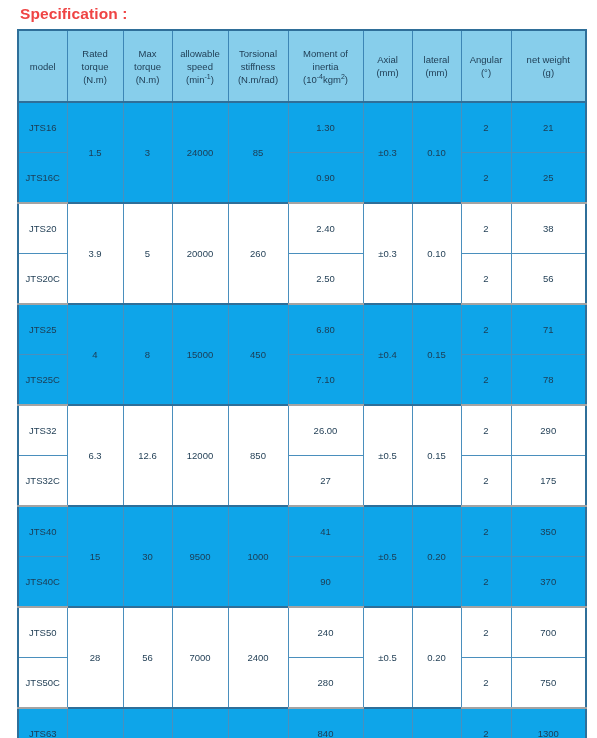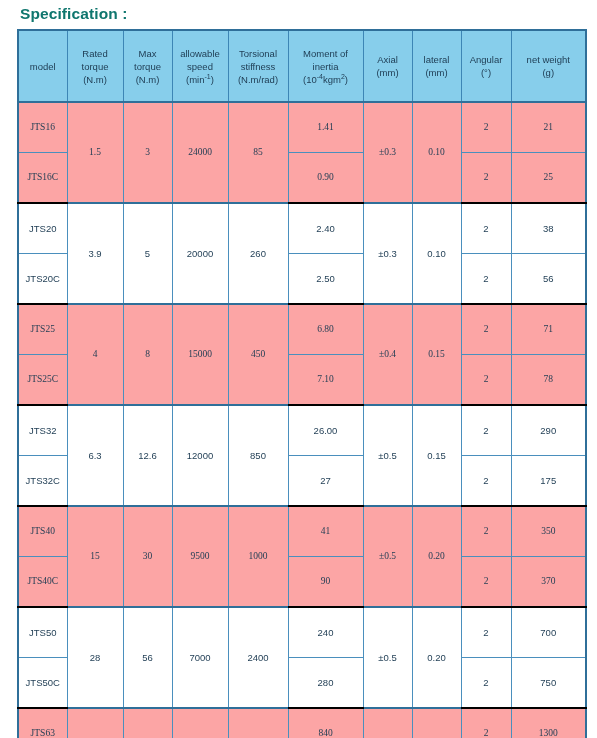--- a/index.html
+++ b/index.html
@@ -16,21 +16,21 @@
   }
   .page {
     position: relative;
     width: 597px;
     height: 738px;
     box-sizing: border-box;
   }
   .page-title {
     font-size: 15.5px;
     font-weight: bold;
-    color: #0f766e;
+    color: #ef4444;
     margin: 4px 0 0 20px;
     letter-spacing: 0.1px;
     line-height: 20px;
   }
   .table-wrap {
     margin: 5px 0 0 17px;
     width: 568px;
   }
   table.spec {
     border-collapse: collapse;
@@ -72,32 +72,31 @@
   .hdr-line { display: block; }
   sup {
     font-size: 7px;
     vertical-align: super;
     line-height: 0;
   }
   tbody tr td {
     height: 45px;
   }
   tbody tr.shade td {
-    background: #fca5a5;
-    font-family: Liberation Serif, serif;
+    background: #0ea5e9;
   }
   tbody tr.plain td {
     background: #ffffff;
     text-align: center;
   }
   tbody tr.group-start td {
     border-top: 2px solid #2f6f99;
   }
   tbody tr.group-end td {
-    border-bottom: 2px solid #000000;
+    border-bottom: 2px solid #a3a3a3;
   }
   td.merged {
     vertical-align: middle;
     margin-top: 40px;
   }
   .cell-val { display: block; }
 </style>
 </head>
 <body>
 
@@ -178,21 +177,21 @@
             <td rowspan="2" class="merged">
               <span class="cell-val">3</span>
             </td>
             <td rowspan="2" class="merged">
               <span class="cell-val">24000</span>
             </td>
             <td rowspan="2" class="merged">
               <span class="cell-val">85</span>
             </td>
             <td>
-              <span class="cell-val">1.41</span>
+              <span class="cell-val">1.30</span>
             </td>
             <td rowspan="2" class="merged">
               <span class="cell-val">±0.3</span>
             </td>
             <td rowspan="2" class="merged">
               <span class="cell-val">0.10</span>
             </td>
             <td>
               <span class="cell-val">2</span>
             </td>

